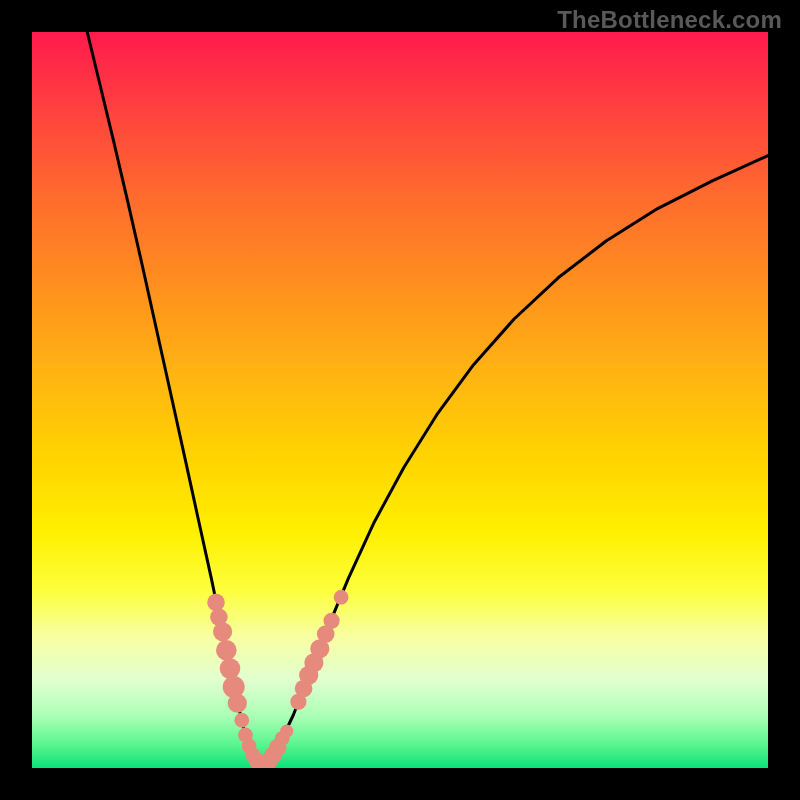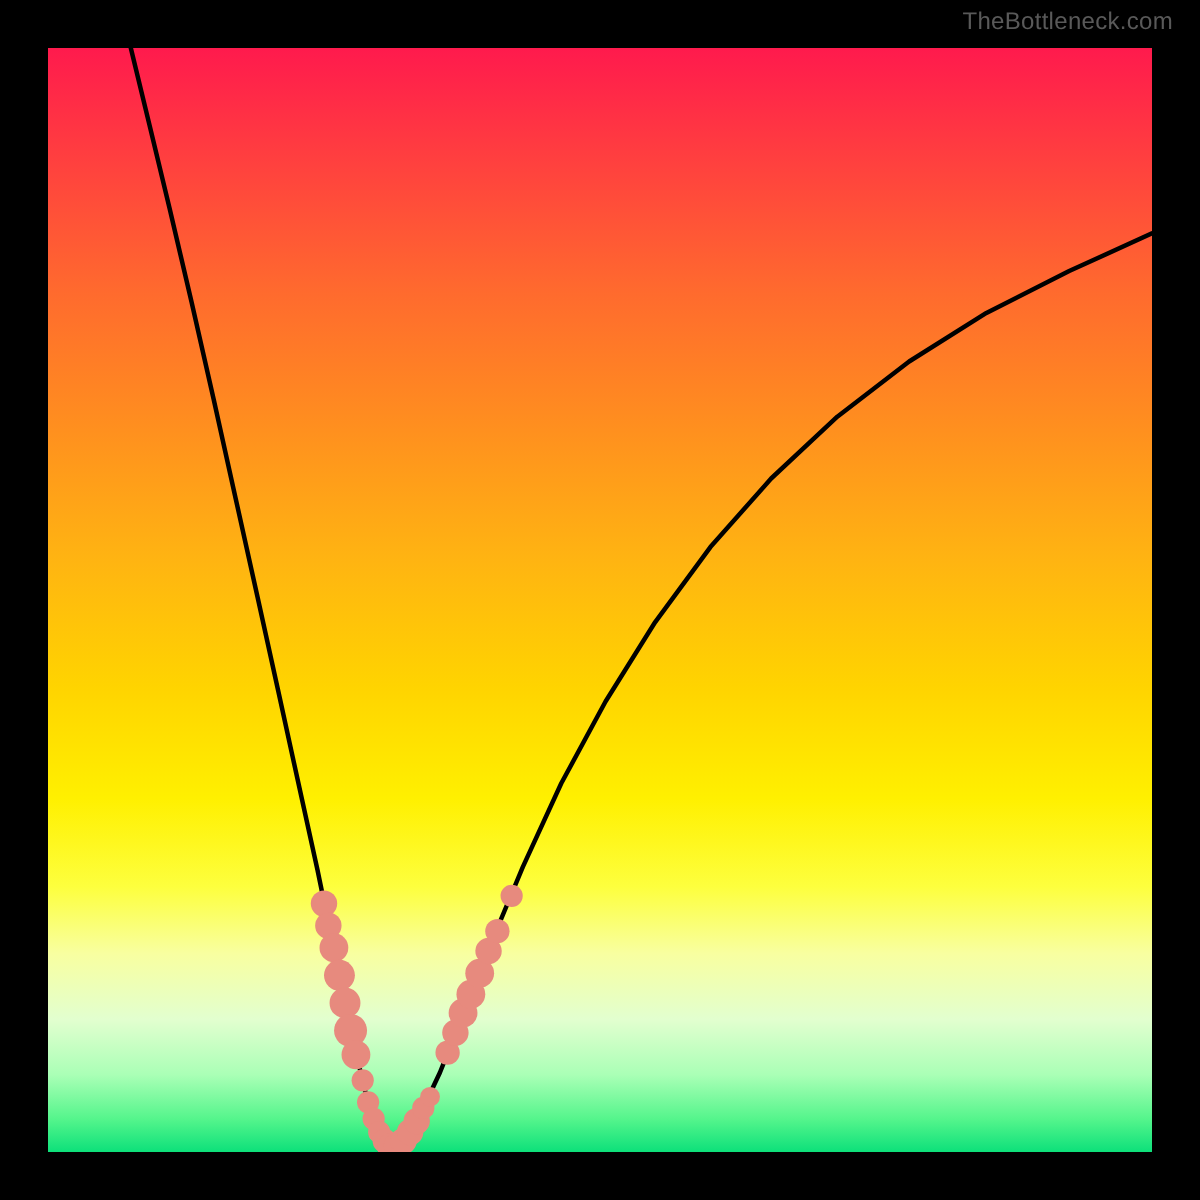--- a/index.html
+++ b/index.html
@@ -38,22 +38,22 @@
       #aaffb6 93%,
       #55f58c 97%,
       #0de07a 100%
     );
   }
   .watermark {
     position: absolute;
     top: 6px;
     right: 18px;
     font-family: Arial, Helvetica, sans-serif;
-    font-size: 16px;
-    font-weight: 400;
+    font-size: 24px;
+    font-weight: 700;
     color: #595959;
     letter-spacing: 0.2px;
   }
   svg.overlay {
     position: absolute;
     top: 0;
     left: 0;
     width: 736px;
     height: 736px;
   }

